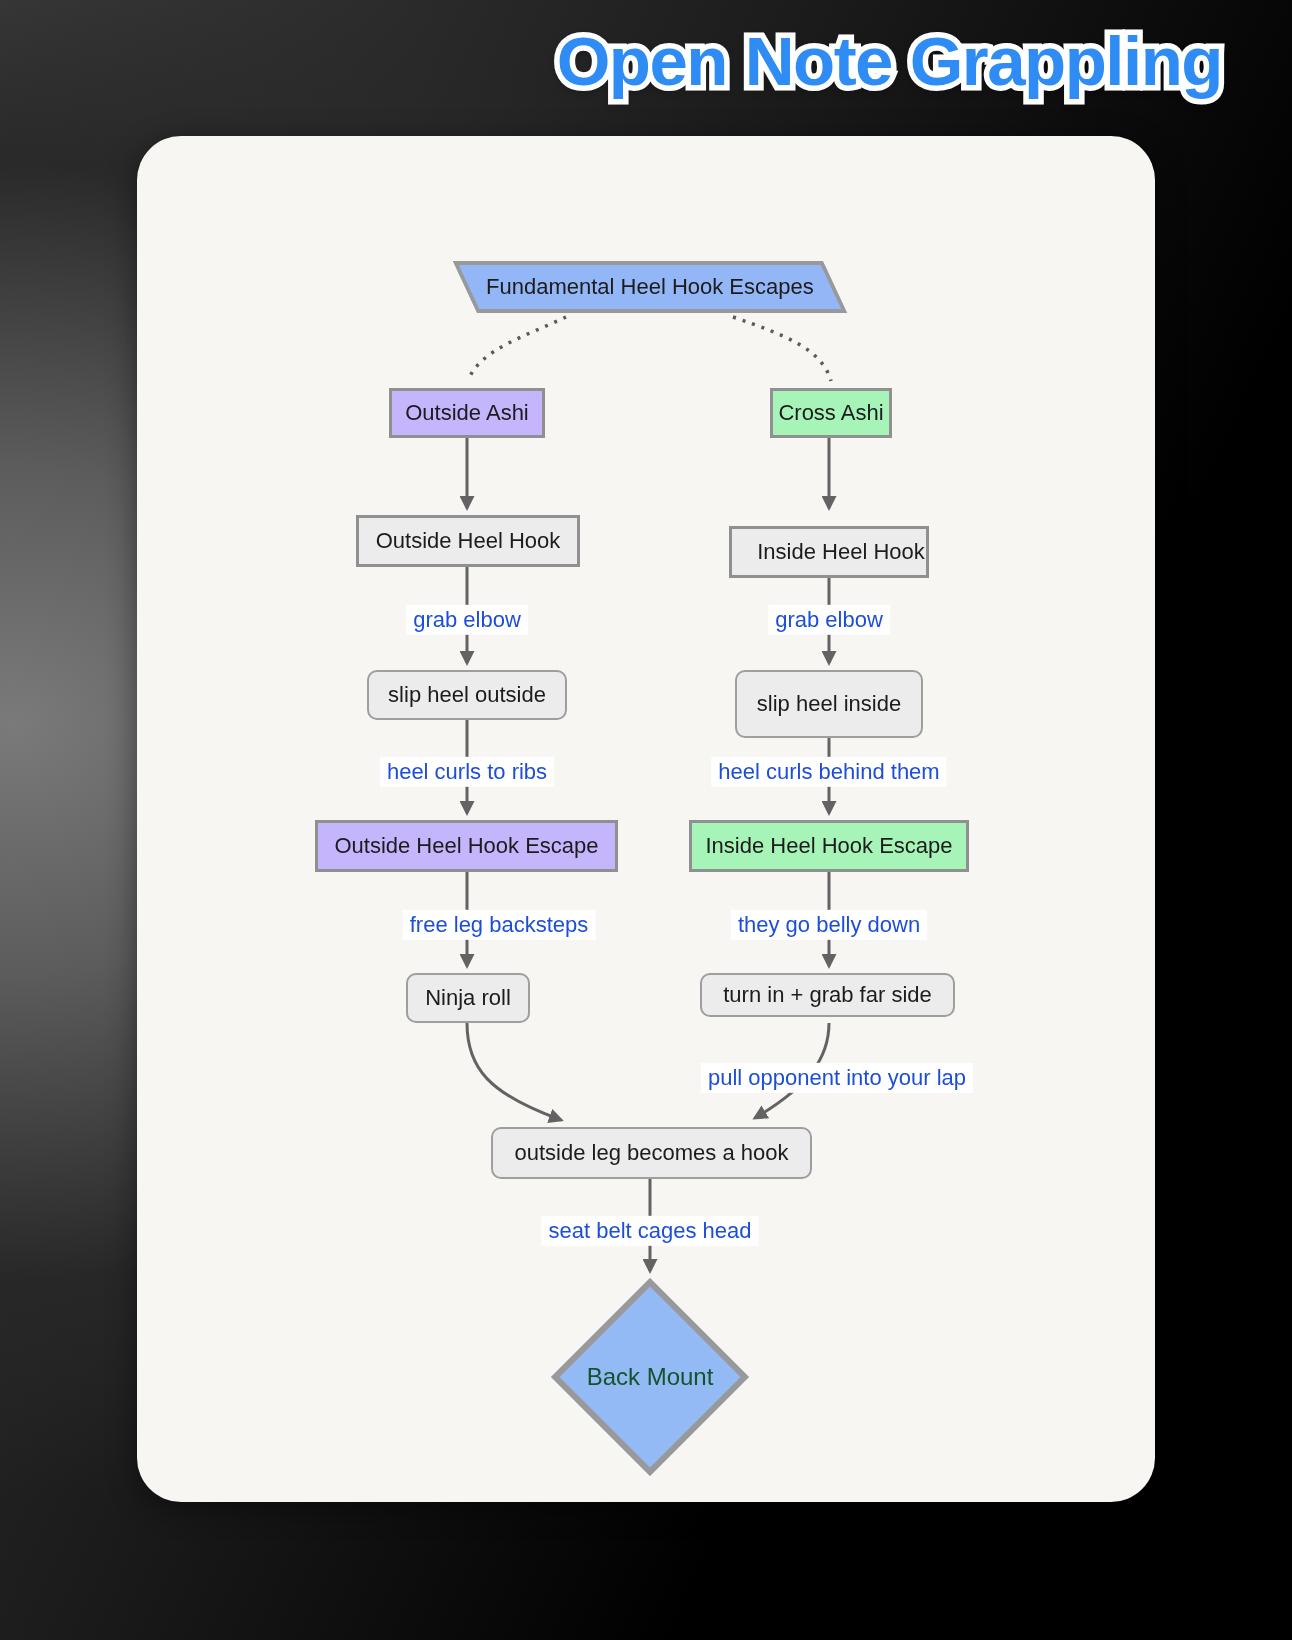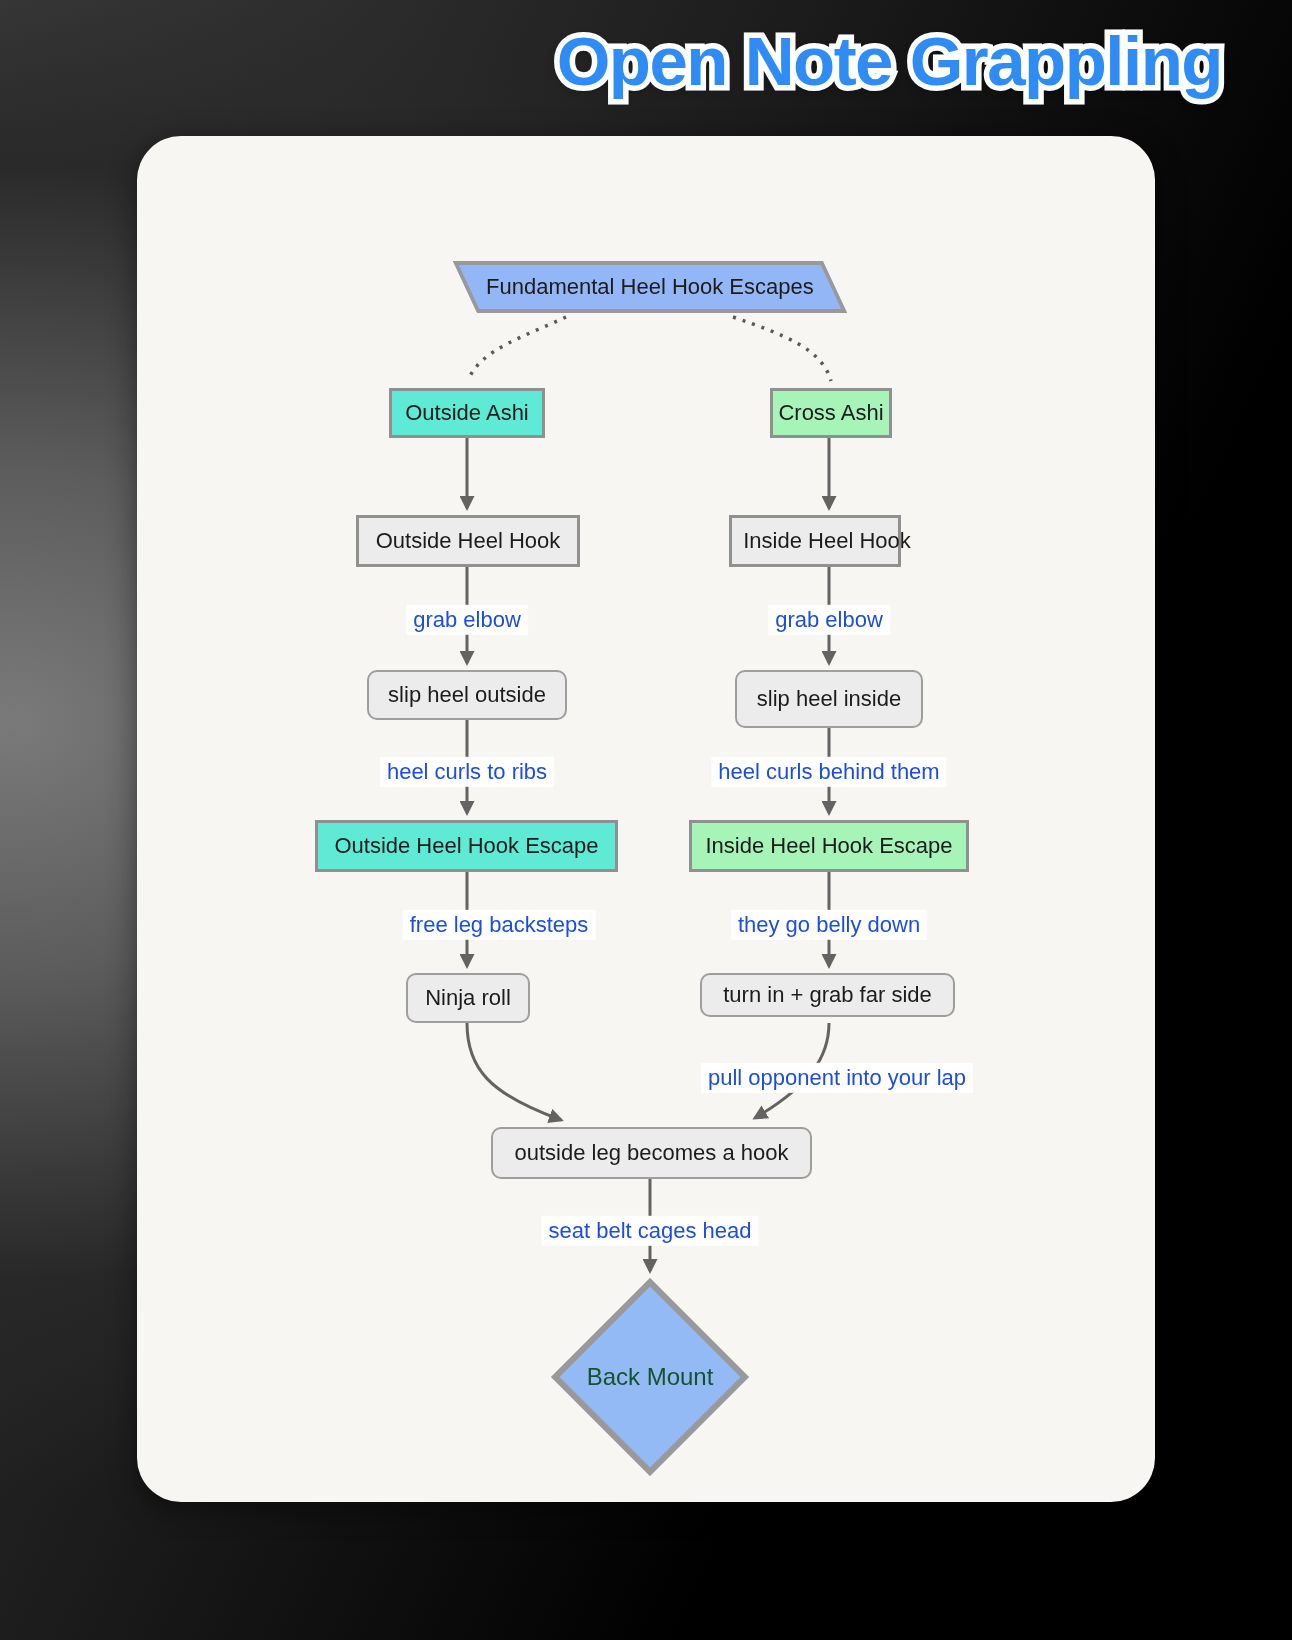--- a/index.html
+++ b/index.html
@@ -33,21 +33,21 @@
     box-shadow:0 6px 30px rgba(0,0,0,.45);
   }
   .edges{position:absolute;left:0;top:0;width:1018px;height:1366px;z-index:1;}
   
   .node{
     position:absolute;z-index:2;display:flex;align-items:center;justify-content:center;
     font-size:22px;color:#1c1c1c;white-space:nowrap;text-align:center;
   }
   .rect{background:#ececec;border:3px solid #909090;box-sizing:border-box;}
   .round{background:#ececec;border:2.5px solid #9e9e9e;border-radius:10px;box-sizing:border-box;}
-  .salmon{background:#5eead4;}
+  .salmon{background:#c4b5fd;}
   .green{background:#a7f4b9;}
   .para{
     background:#93b6f6;border:4px solid #999999;box-sizing:border-box;
     transform:skewX(25deg);
   }
   .para .unskew{display:block;transform:skewX(-25deg);}
   .diamond{
     position:absolute;z-index:2;left:443px;top:1171px;width:140px;height:140px;
     background:#94baf5;border:6px solid #999999;box-sizing:border-box;
     transform:rotate(45deg);
@@ -105,31 +105,31 @@
     <div class="node rect salmon" style="left:252px;top:252px;width:156px;height:50px;">
       <span>Outside Ashi</span>
     </div>
     <div class="node rect green" style="left:633px;top:252px;width:122px;height:50px;">
       <span>Cross Ashi</span>
     </div>
 
     <div class="node rect" style="left:219px;top:379px;width:224px;height:52px;">
       <span>Outside Heel Hook</span>
     </div>
-    <div class="node rect" style="left:592px;top:379px;width:172px;height:52px;padding-left:24px;">
+    <div class="node rect" style="left:592px;top:390px;width:200px;height:52px;padding-left:24px;">
       <span>Inside Heel Hook</span>
     </div>
 
     <div class="elabel" style="left:330px;top:484px;">grab elbow</div>
     <div class="elabel" style="left:692px;top:484px;">grab elbow</div>
 
     <div class="node round" style="left:230px;top:534px;width:200px;height:50px;align-items:center;">
       <span>slip heel outside</span>
     </div>
-    <div class="node round" style="left:598px;top:534px;width:188px;height:58px;">
+    <div class="node round" style="left:598px;top:534px;width:188px;height:68px;">
       <span>slip heel inside</span>
     </div>
 
     <div class="elabel" style="left:330px;top:636px;">heel curls to ribs</div>
     <div class="elabel" style="left:692px;top:636px;">heel curls behind them</div>
 
     <div class="node rect salmon" style="left:178px;top:684px;width:303px;height:52px;">
       <span>Outside Heel Hook Escape</span>
     </div>
     <div class="node rect green" style="left:552px;top:684px;width:280px;height:52px;">

